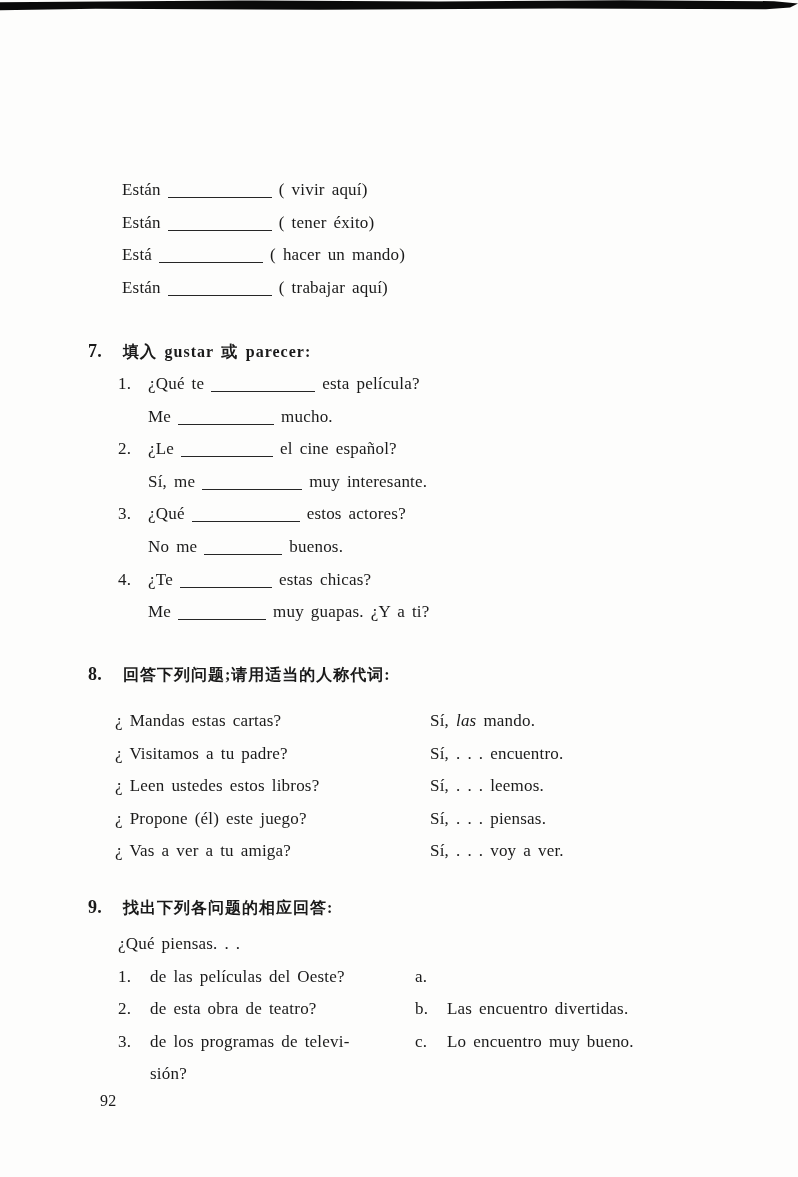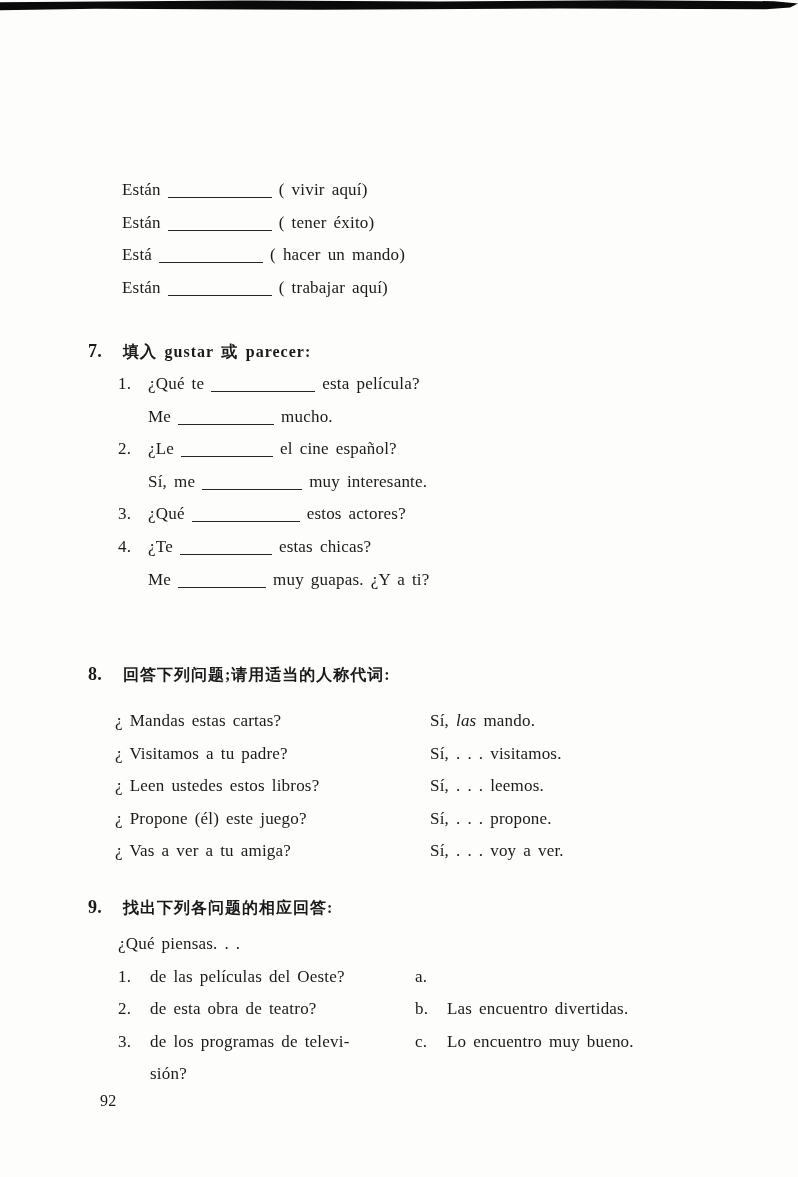--- a/index.html
+++ b/index.html
@@ -85,32 +85,33 @@
   <div class="exercise ex7">
     <div class="ex-head line"><span class="ex-num">7.</span><span class="ex-title">填入 gustar 或 parecer:</span></div>
 
     <div class="line item-line"><span class="inum">1.</span><span>¿Qué te</span><span class="blank w104"></span><span>esta película?</span></div>
     <div class="line item-line"><span>Me</span><span class="blank w96"></span><span>mucho.</span></div>
 
     <div class="line item-line"><span class="inum">2.</span><span>¿Le</span><span class="blank w92"></span><span>el cine español?</span></div>
     <div class="line item-line"><span>Sí, me</span><span class="blank w100"></span><span>muy interesante.</span></div>
 
     <div class="line item-line"><span class="inum">3.</span><span>¿Qué</span><span class="blank w108"></span><span>estos actores?</span></div>
+    <div class="line item-line"><span>No me</span><span class="blank w78"></span><span>buenos.</span></div>
 
     <div class="line item-line"><span class="inum">4.</span><span>¿Te</span><span class="blank w92"></span><span>estas chicas?</span></div>
     <div class="line item-line"><span>Me</span><span class="blank w88"></span><span>muy guapas. ¿Y a ti?</span></div>
   </div>
 
   <div class="exercise ex8">
     <div class="ex-head line"><span class="ex-num">8.</span><span class="ex-title">回答下列问题;请用适当的人称代词:</span></div>
     <div class="rows8">
       <div class="line row8"><span>¿ Mandas estas cartas?</span><span class="ans"><span>Sí, </span><span class="it">las</span><span> mando.</span></span></div>
-      <div class="line row8"><span>¿ Visitamos a tu padre?</span><span class="ans"><span>Sí, . . . </span><span class="it"></span><span> visitamos.</span></span></div>
+      <div class="line row8"><span>¿ Visitamos a tu padre?</span><span class="ans"><span>Sí, . . . </span><span class="it"></span><span> encuentro.</span></span></div>
       <div class="line row8"><span>¿ Leen ustedes estos libros?</span><span class="ans"><span>Sí, . . . </span><span class="it"></span><span> leemos.</span></span></div>
-      <div class="line row8"><span>¿ Propone (él) este juego?</span><span class="ans"><span>Sí, . . . </span><span class="it"></span><span> propone.</span></span></div>
+      <div class="line row8"><span>¿ Propone (él) este juego?</span><span class="ans"><span>Sí, . . . </span><span class="it"></span><span> piensas.</span></span></div>
       <div class="line row8"><span>¿ Vas a ver a tu amiga?</span><span class="ans"><span>Sí, . . . </span><span class="it"></span><span> voy a ver.</span></span></div>
     </div>
   </div>
 
   <div class="exercise ex9">
     <div class="ex-head line"><span class="ex-num">9.</span><span class="ex-title">找出下列各问题的相应回答:</span></div>
     <div class="line intro9">¿Qué piensas. . .</div>
 
     <div class="line row9"><span class="qnum">1.</span><span>de las películas del Oeste?</span><span class="anum">a.</span></div>
     <div class="line row9"><span class="qnum">2.</span><span>de esta obra de teatro?</span><span class="anum">b.</span><span class="ans">Las encuentro divertidas.</span></div>

